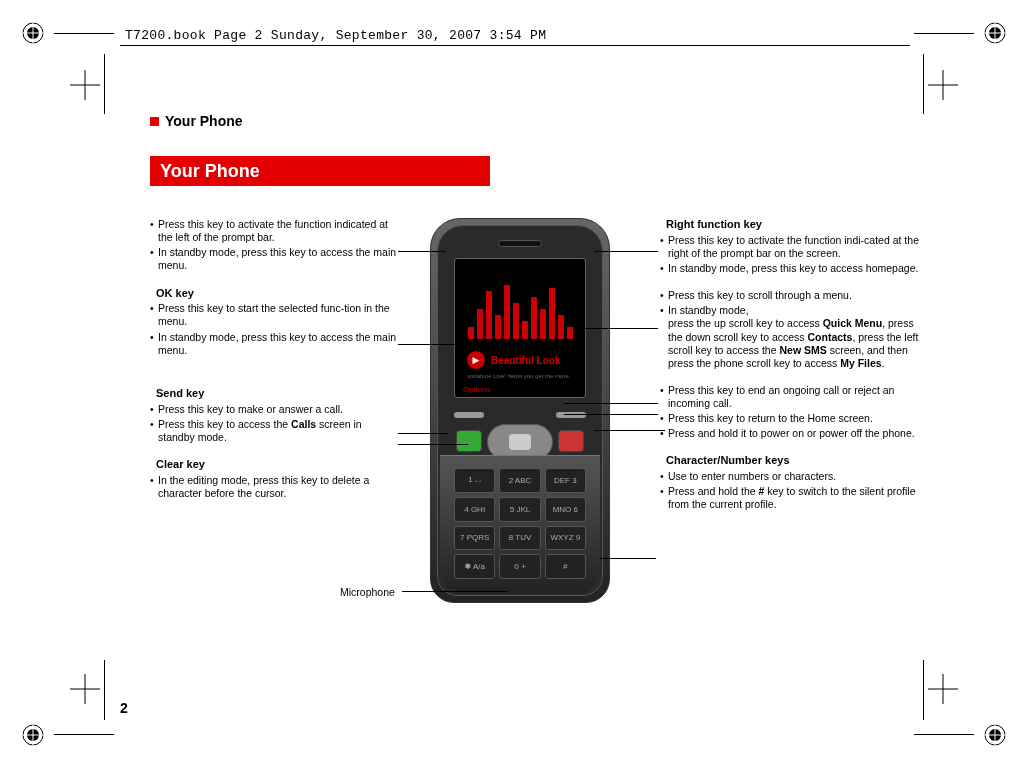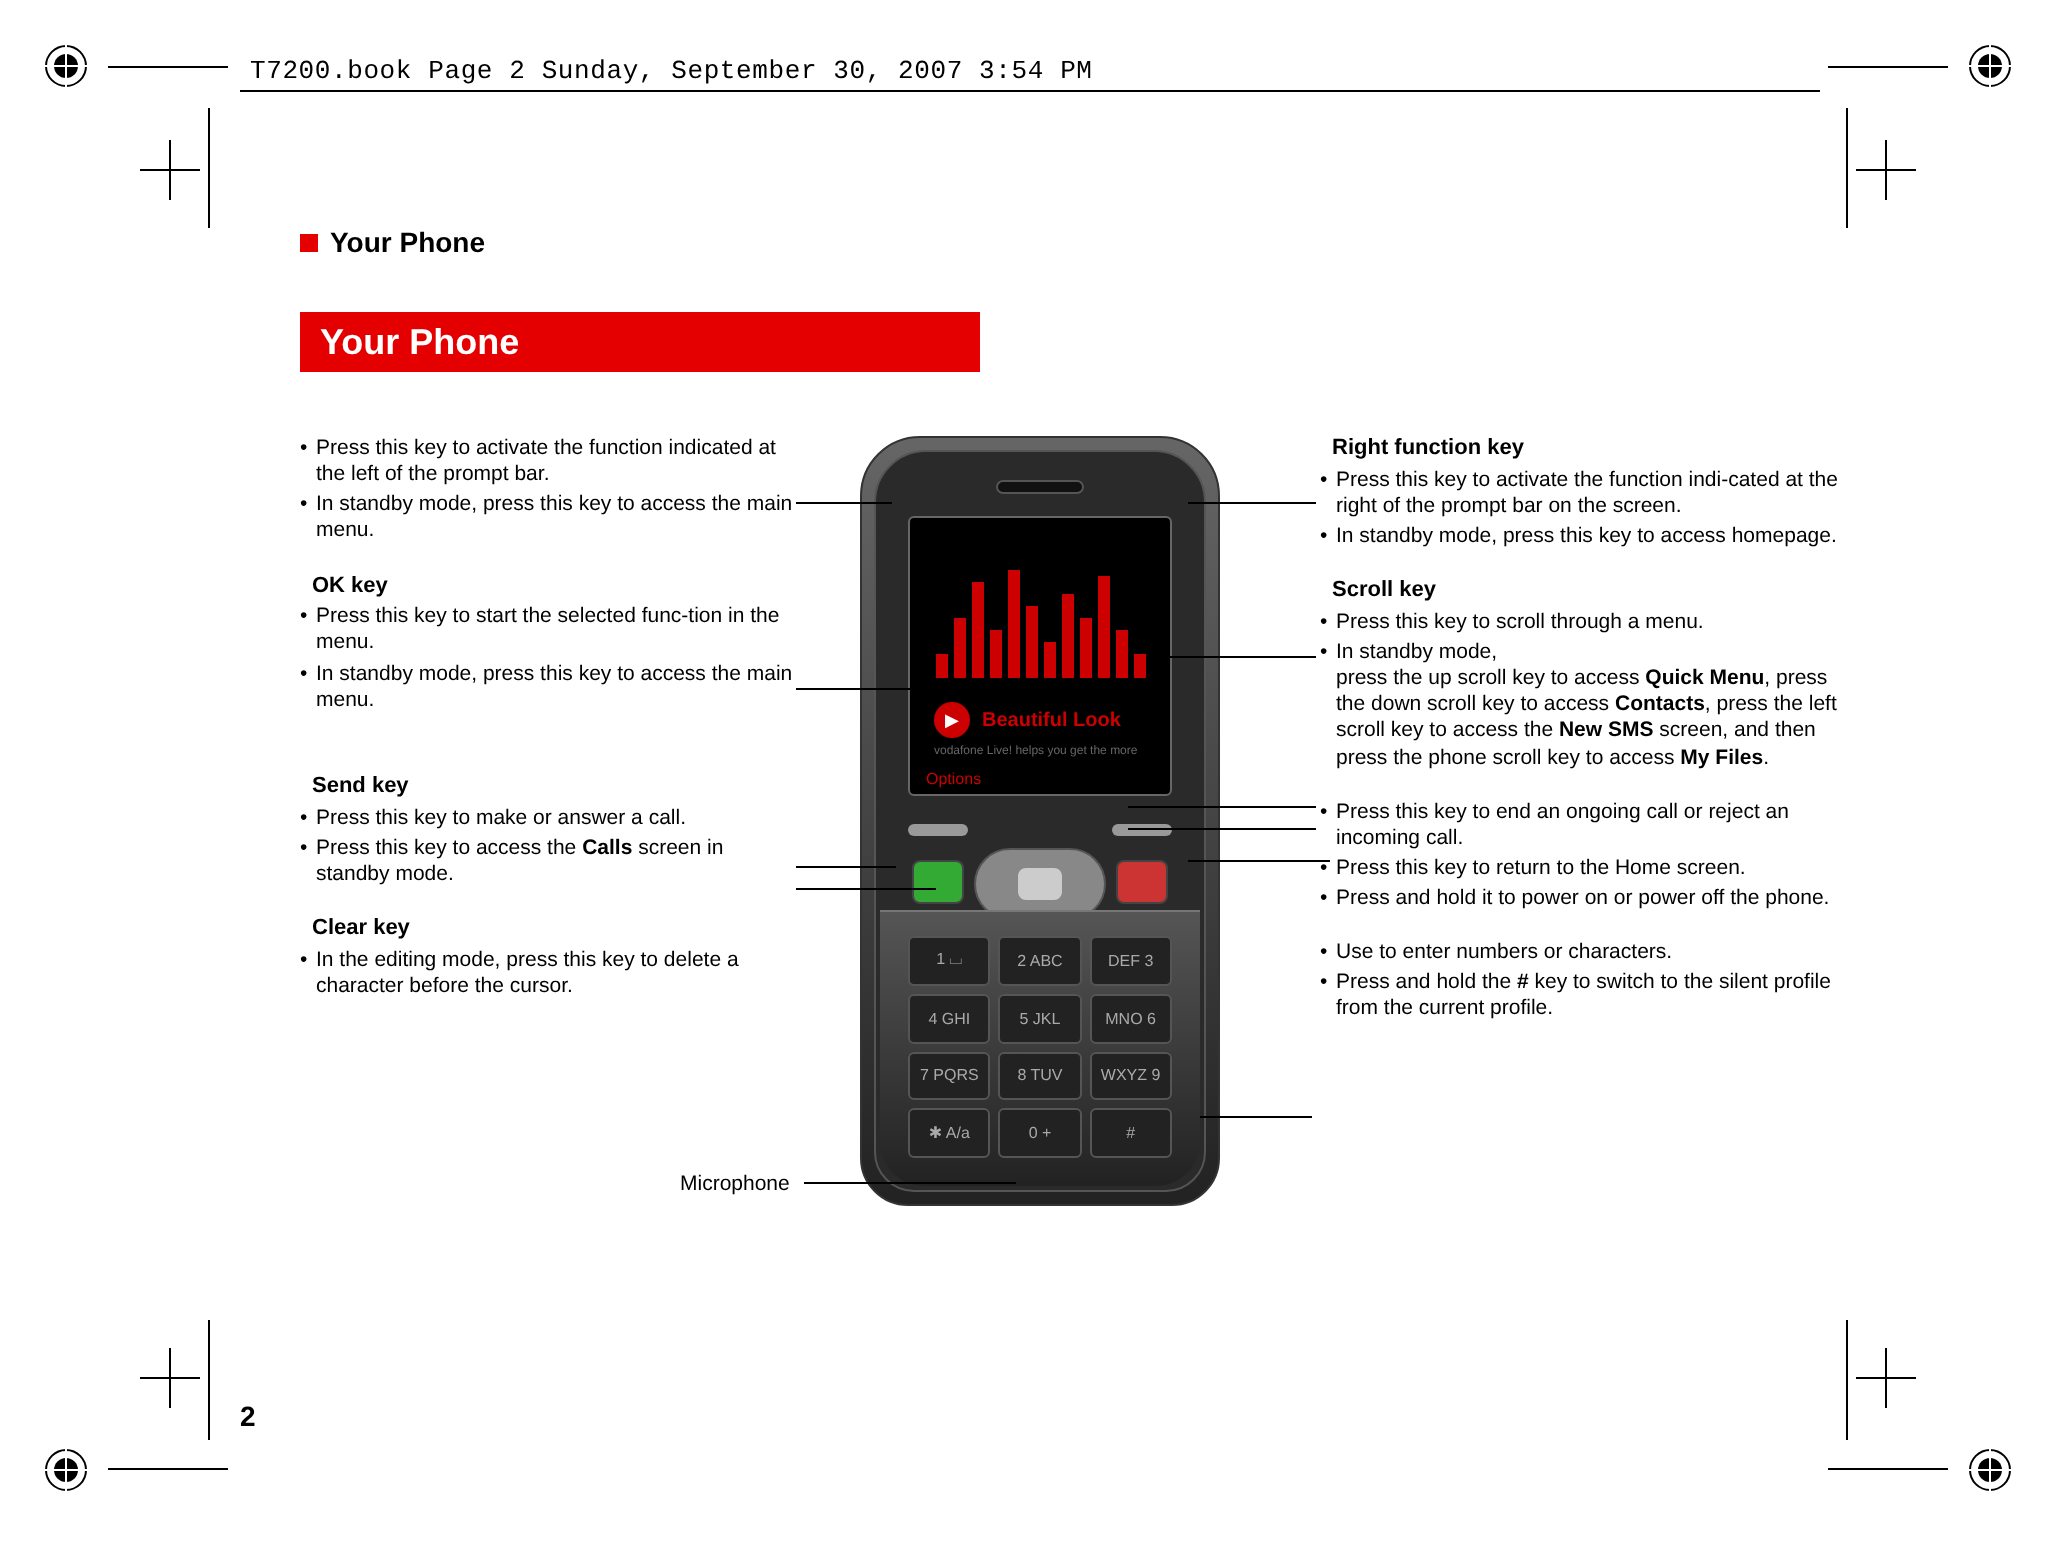--- a/index.html
+++ b/index.html
@@ -259,21 +259,20 @@
       <div class="b">
           <span class="dot">•</span>
           <span class="txt">Press this key to activate the function indi-cated at the right of the prompt bar on the screen.</span>
         </div>
       <div class="b">
           <span class="dot">•</span>
           <span class="txt">In standby mode, press this key to access homepage.</span>
         </div>
     </div>
     <div class="sec">
-      <h4>Scroll key</h4>
       <div class="b">
           <span class="dot">•</span>
           <span class="txt">Press this key to scroll through a menu.</span>
         </div>
       <div class="b">
           <span class="dot">•</span>
           <span class="txt"><span>In standby mode,</span><br><span>press the up scroll key to access </span><b>Quick Menu</b><span>, press the down scroll key to access </span><b>Contacts</b><span>, press the left scroll key to access the </span><b>New SMS</b><span> screen,  and then press the phone scroll key to access </span><b>My Files</b><span>.</span></span>
         </div>
     </div>
     <div class="sec">
@@ -284,20 +283,21 @@
       <div class="b">
           <span class="dot">•</span>
           <span class="txt">Press this key to return to the Home screen.</span>
         </div>
       <div class="b">
           <span class="dot">•</span>
           <span class="txt">Press and hold it to power on or power off the phone.</span>
         </div>
     </div>
     <div class="sec">
+      <h4>Character/Number keys</h4>
       <div class="b">
           <span class="dot">•</span>
           <span class="txt">Use to enter numbers or characters.</span>
         </div>
       <div class="b">
           <span class="dot">•</span>
           <span class="txt"><span>Press and hold the </span><b>#</b><span> key to switch to the silent profile from the current profile.</span></span>
         </div>
     </div>
   </div>

